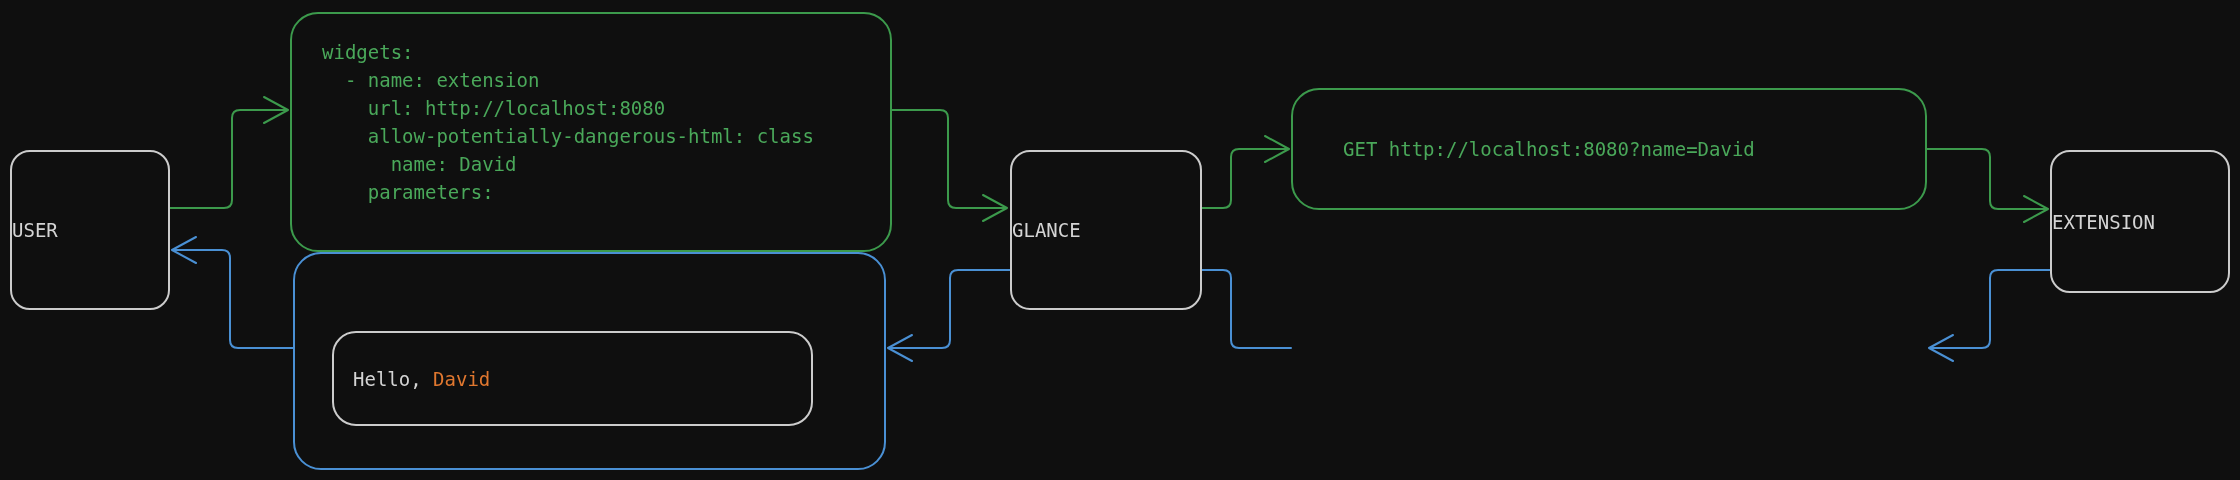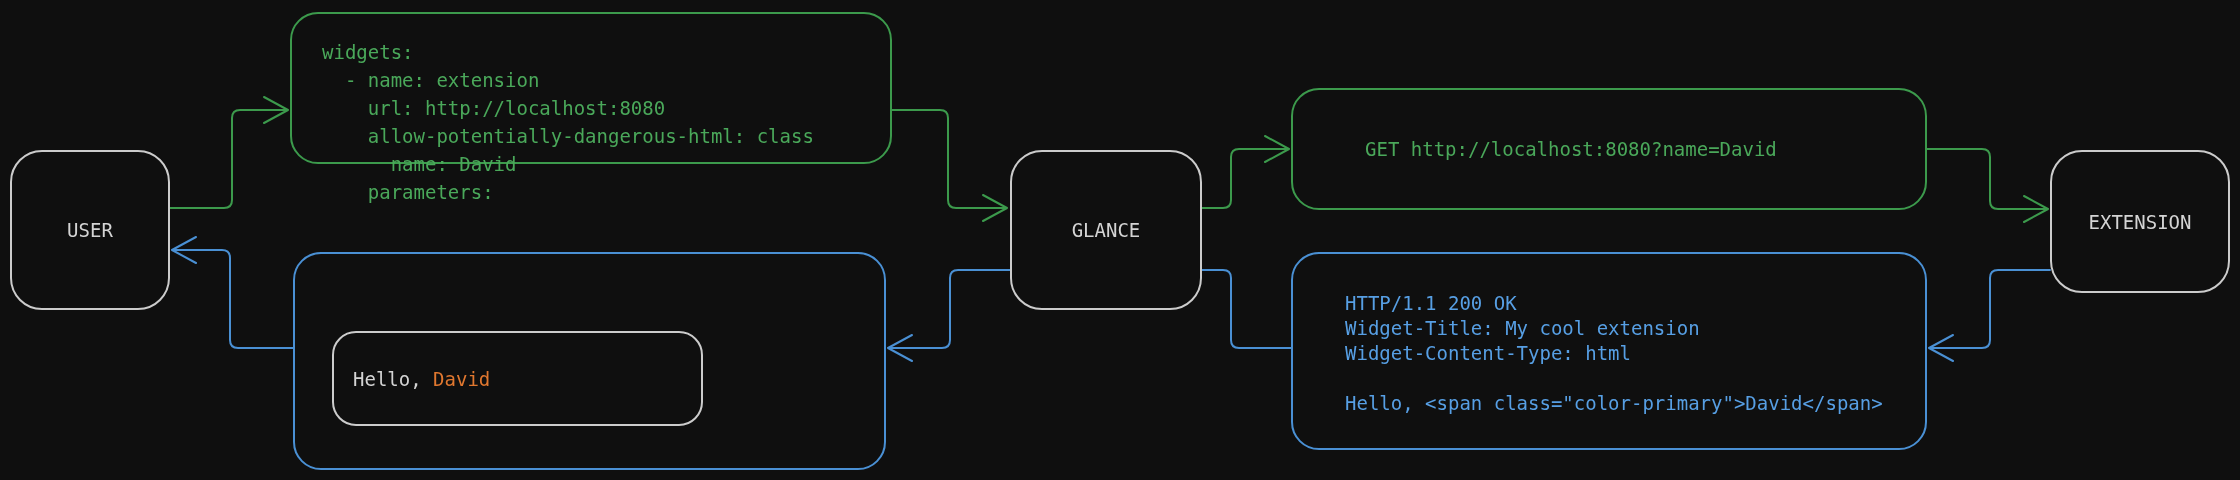--- a/index.html
+++ b/index.html
@@ -21,67 +21,67 @@
     overflow:hidden;
   }
   .edges{position:absolute;left:0;top:0;width:2240px;height:480px;}
   .edges path{fill:none;stroke-width:2;stroke-linecap:round;stroke-linejoin:round;}
   .edge-green path{stroke:var(--green);}
   .edge-blue path{stroke:var(--blue);}
 
   .node{
     position:absolute;
     border:2px solid var(--gray-border);
-    border-radius:32px;
-    display:flex;align-items:center;justify-content:center;
+    border-radius:20px;
+    display:flex;align-items:center;
     color:var(--text-light);
     font-size:19px;
     background:var(--background);
     box-sizing:border-box;
   }
   .node-user{left:10px;top:150px;width:160px;height:160px;}
   .node-glance{left:1010px;top:150px;width:192px;height:160px;}
   .node-extension{left:2050px;top:150px;width:180px;height:143px;}
 
   .box{
     position:absolute;
     border-radius:28px;
     box-sizing:border-box;
     background:var(--background);
     font-size:19px;
   }
   .box-config{
-    left:290px;top:12px;width:602px;height:152px;
+    left:290px;top:12px;width:602px;height:240px;
     border:2px solid var(--green);
     color:var(--green-text);
     padding:24px 20px 0 30px;
   }
   .box-config .code-line{line-height:28px;min-height:28px;white-space:pre;}
   .box-request{
     left:1291px;top:88px;width:636px;height:122px;
     border:2px solid var(--green);
     color:var(--green-text);
     display:flex;align-items:center;
-    padding-left:72px;
+    padding-left:50px;
   }
   .box-request .code-line{white-space:pre;}
   .box-response{
     left:1291px;top:252px;width:636px;height:198px;
     border:2px solid var(--blue);
     color:var(--blue-text);
     padding:37px 20px 0 52px;
   }
   .box-response .code-line{line-height:25px;min-height:25px;white-space:pre;}
   .box-widget{
     left:293px;top:252px;width:593px;height:218px;
     border:2px solid var(--blue);
     color:var(--text-light);
   }
   .widget-frame{
-    position:absolute;left:37px;top:77px;width:371px;height:95px;
+    position:absolute;left:37px;top:77px;width:481px;height:95px;
     border:2px solid var(--gray-border);
     border-radius:24px;
     box-sizing:border-box;
     display:flex;align-items:center;
     padding-left:19px;
     white-space:pre;
   }
   .widget-frame .name{color:var(--orange);}
 </style>
 </head>
@@ -142,27 +142,20 @@
     <div class="code-line">    url: http://localhost:8080</div>
     <div class="code-line">    allow-potentially-dangerous-html: class</div>
     <div class="code-line">      name: David</div>
     <div class="code-line">    parameters:</div>
   </div>
 
   <div class="box box-request">
     <div class="code-line">GET http://localhost:8080?name=David</div>
   </div>
 
-  <div class="box box-response">
-    <div class="code-line">HTTP/1.1 200 OK</div>
-    <div class="code-line">Widget-Title: My cool extension</div>
-    <div class="code-line">Widget-Content-Type: html</div>
-    <div class="code-line"></div>
-    <div class="code-line">Hello, &lt;span class="color-primary"&gt;David&lt;/span&gt;</div>
-  </div>
 
   <div class="box box-widget">
 
     <div class="widget-frame">
       <span>Hello, </span><span class="name">David</span>
     </div>
   </div>
 
 </div>
 

